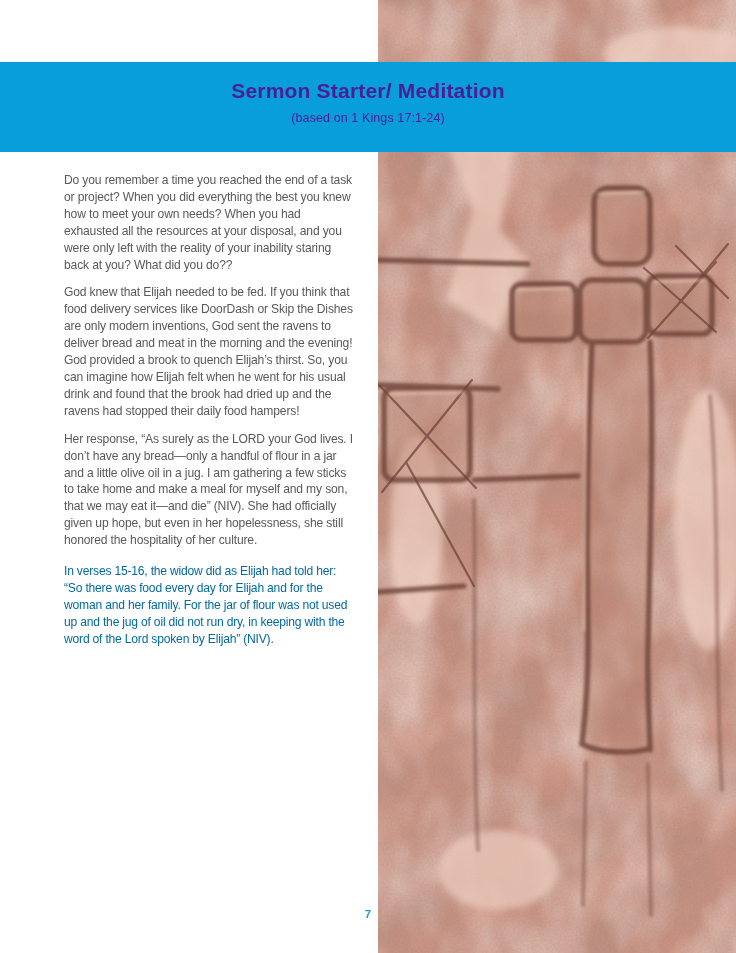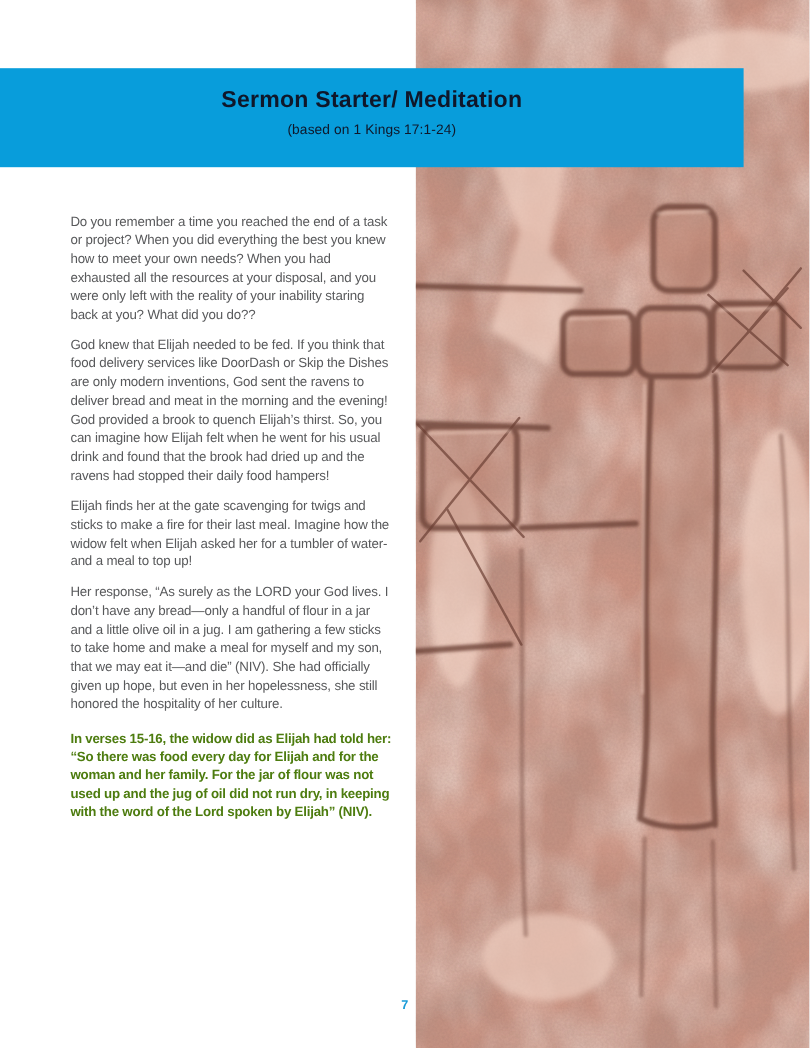--- a/index.html
+++ b/index.html
@@ -8,39 +8,39 @@
     overflow:hidden;font-family:"Liberation Sans",sans-serif;
     margin:0 auto;
   }
   
   .photo{
     position:absolute;left:378px;top:0;width:358px;height:953px;z-index:1;
   }
   .photo svg{display:block;width:358px;height:953px;}
   
   .banner{
-    position:absolute;left:0;top:62px;width:676px;height:90px;
-    background:#089ddb;color:#0f172a;text-align:center;z-index:3;
+    position:absolute;left:0;top:62px;width:736px;height:90px;
+    background:#089ddb;color:#4c1d95;text-align:center;z-index:3;
   }
   .banner .title{
     margin:0;padding-top:17px;font-size:21px;line-height:24px;
     font-weight:700;letter-spacing:0.2px;
   }
   .banner .subtitle{
     margin:0;padding-top:8px;font-size:12.5px;font-weight:400;letter-spacing:0.1px;
   }
   
   .article{
-    position:absolute;left:64px;top:193px;width:293px;z-index:2;
+    position:absolute;left:64px;top:172px;width:293px;z-index:2;
     color:#58595b;font-size:12.1px;line-height:16.9px;letter-spacing:-0.15px;
     text-align:left;
   }
   .article p{margin:0 0 11px 0;}
   .article p.highlight{
-    color:#4d7c0f;font-weight:700;margin-top:14px;letter-spacing:-0.2px;
+    color:#0369a1;font-weight:400;margin-top:14px;letter-spacing:-0.2px;
   }
   .pagenum{
     position:absolute;left:356px;top:908px;width:24px;z-index:2;
     text-align:center;color:#1b9cd8;font-size:11.5px;font-weight:700;
   }
 </style>
 </head>
 <body>
 
 <div class="page">
@@ -133,20 +133,19 @@
   </div>
 
   <div class="banner">
     <h1 class="title">Sermon Starter/ Meditation</h1>
     <div class="subtitle">(based on 1 Kings 17:1-24)</div>
   </div>
 
   <div class="article">
     <p>Do you remember a time you reached the end of a task or project? When you did everything the best you knew how to meet your own needs? When you had exhausted all the resources at your disposal, and you were only left with the reality of your inability staring back at you? What did you do??</p>
     <p>God knew that Elijah needed to be fed. If you think that food delivery services like DoorDash or Skip the Dishes are only modern inventions, God sent the ravens to deliver bread and meat in the morning and the evening! God provided a brook to quench Elijah’s thirst. So, you can imagine how Elijah felt when he went for his usual drink and found that the brook had dried up and the ravens had stopped their daily food hampers!</p>
-    <p>Elijah finds her at the gate scavenging for twigs and sticks to make a fire for their last meal. Imagine how the widow felt when Elijah asked her for a tumbler of water- and a meal to top up!</p>
     <p>Her response, “As surely as the LORD your God lives. I don’t have any bread—only a handful of flour in a jar and a little olive oil in a jug. I am gathering a few sticks to take home and make a meal for myself and my son, that we may eat it—and die” (NIV). She had officially given up hope, but even in her hopelessness, she still honored the hospitality of her culture.</p>
     <p class="highlight">In verses 15-16, the widow did as Elijah had told her: “So there was food every day for Elijah and for the woman and her family. For the jar of flour was not used up and the jug of oil did not run dry, in keeping with the word of the Lord spoken by Elijah” (NIV).</p>
   </div>
 
   <div class="pagenum">7</div>
 
 </div>
 
 </body></html>

